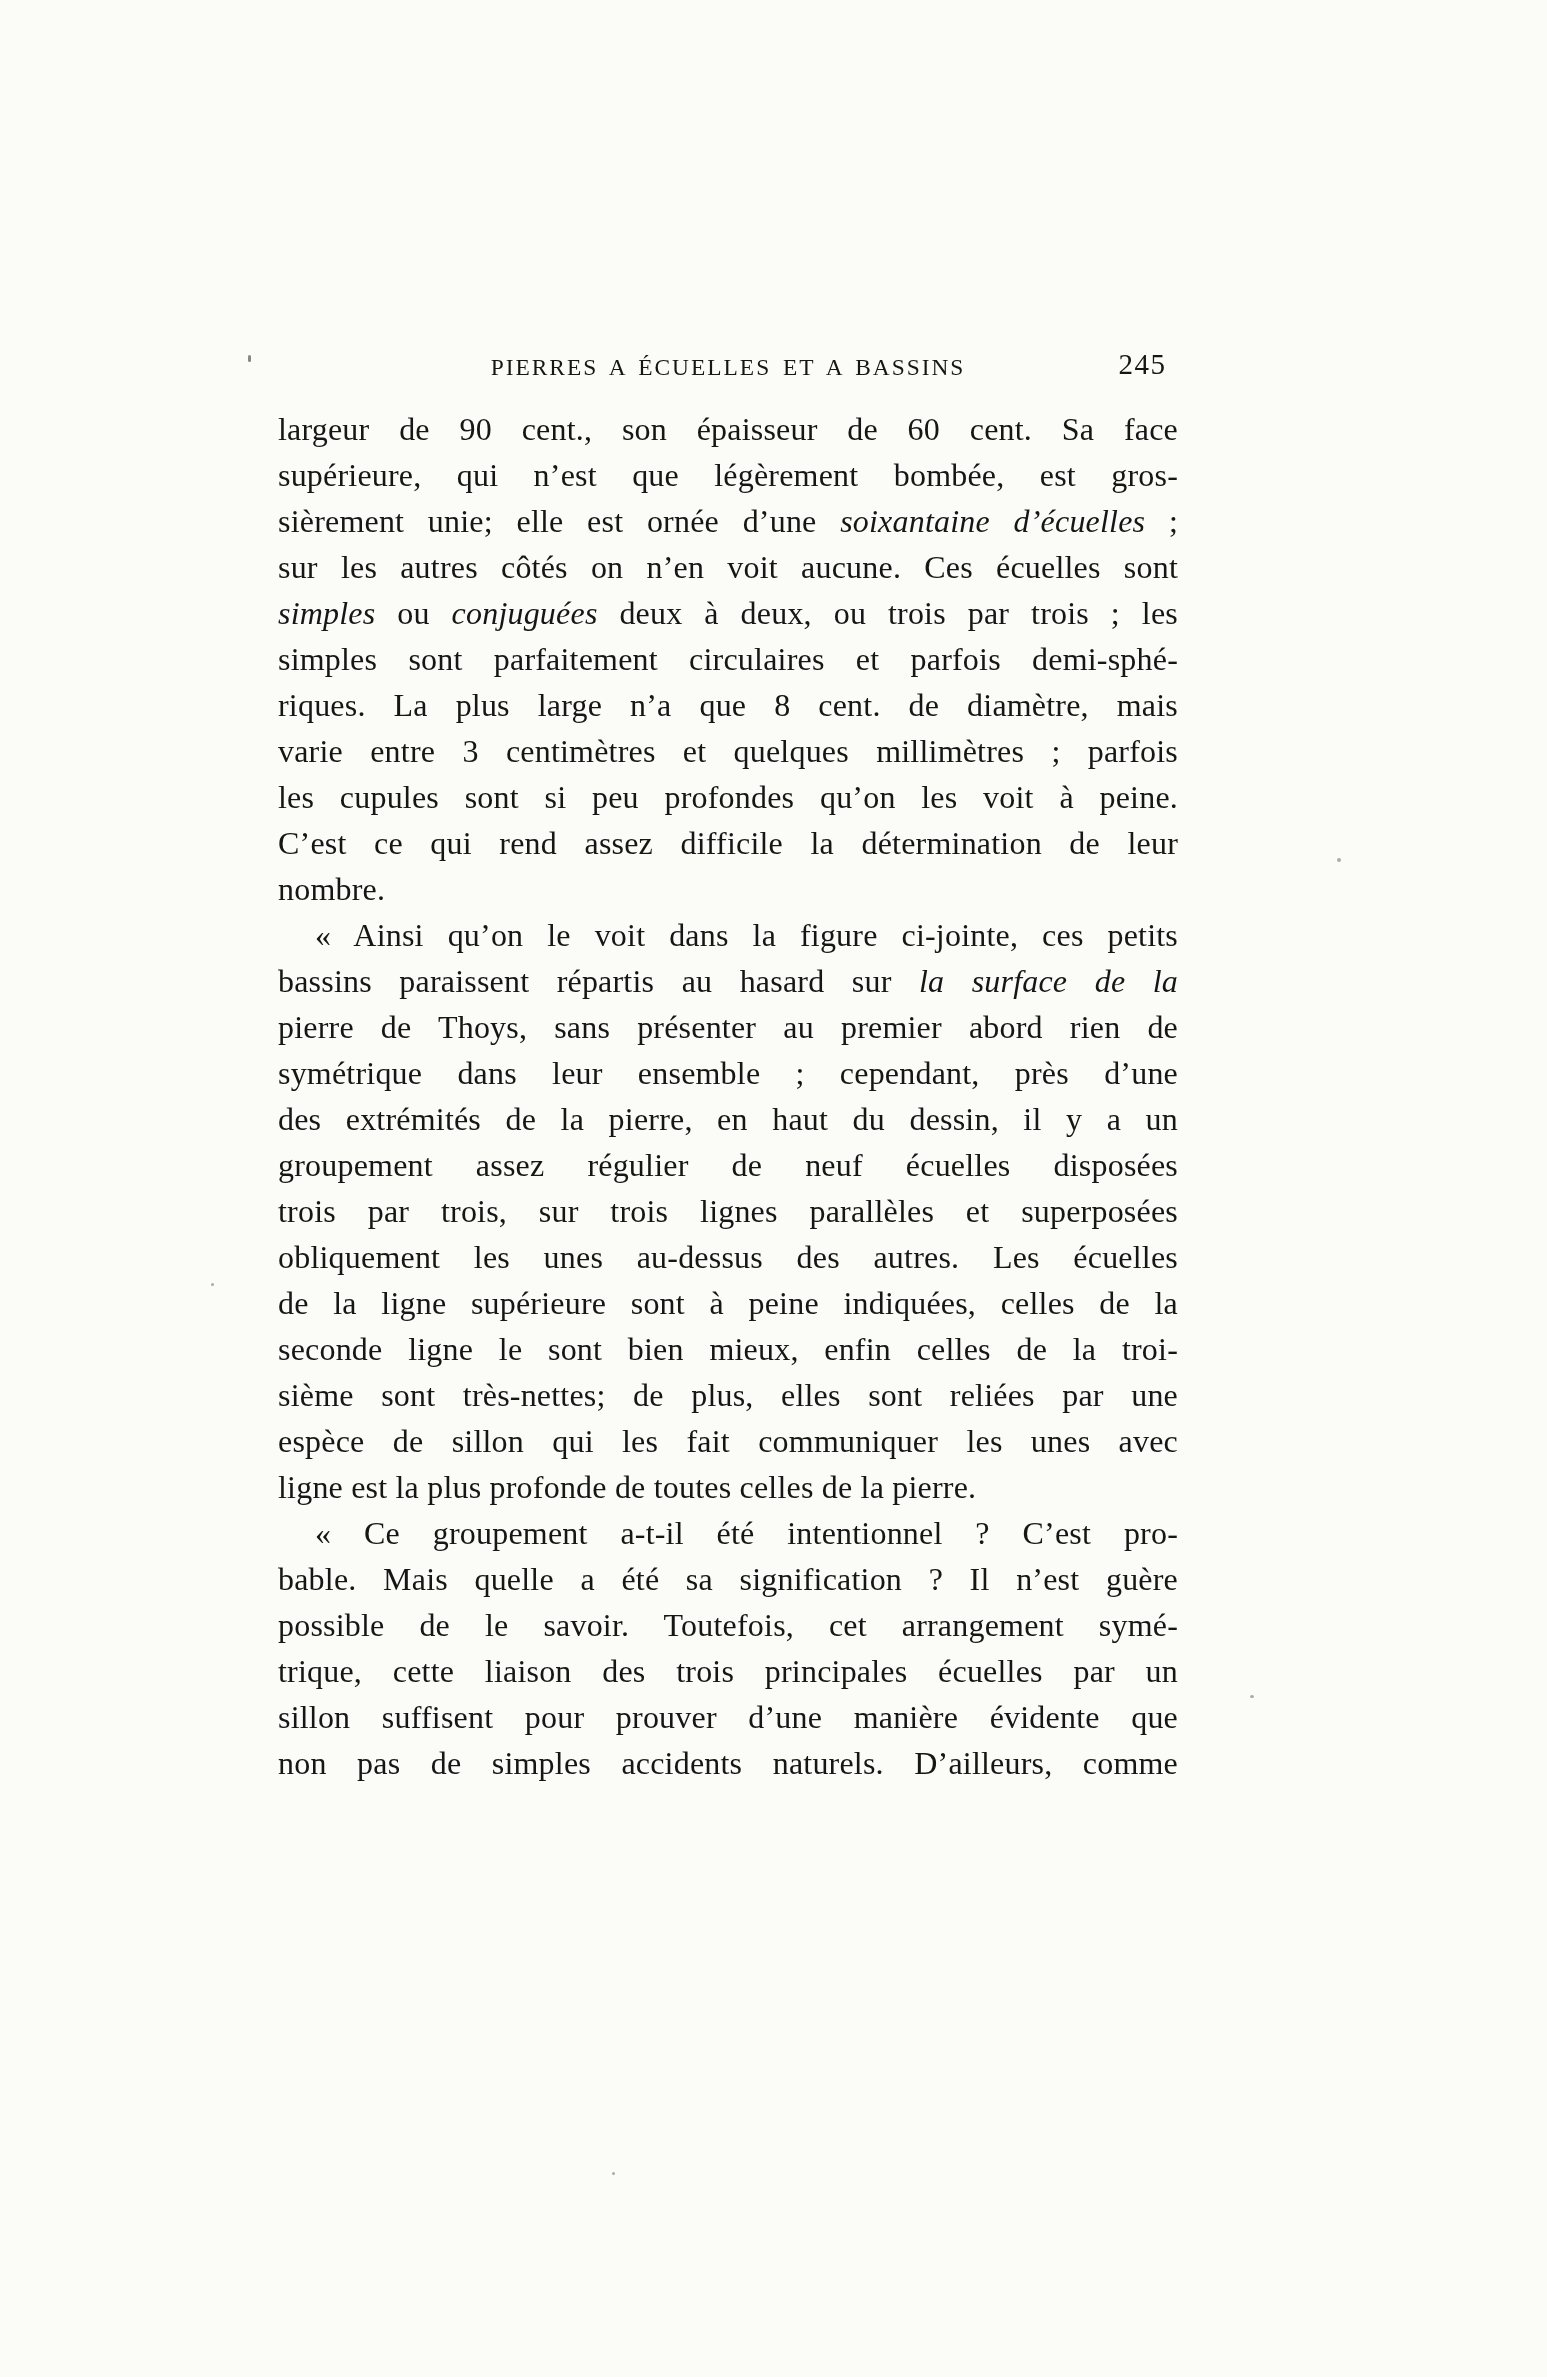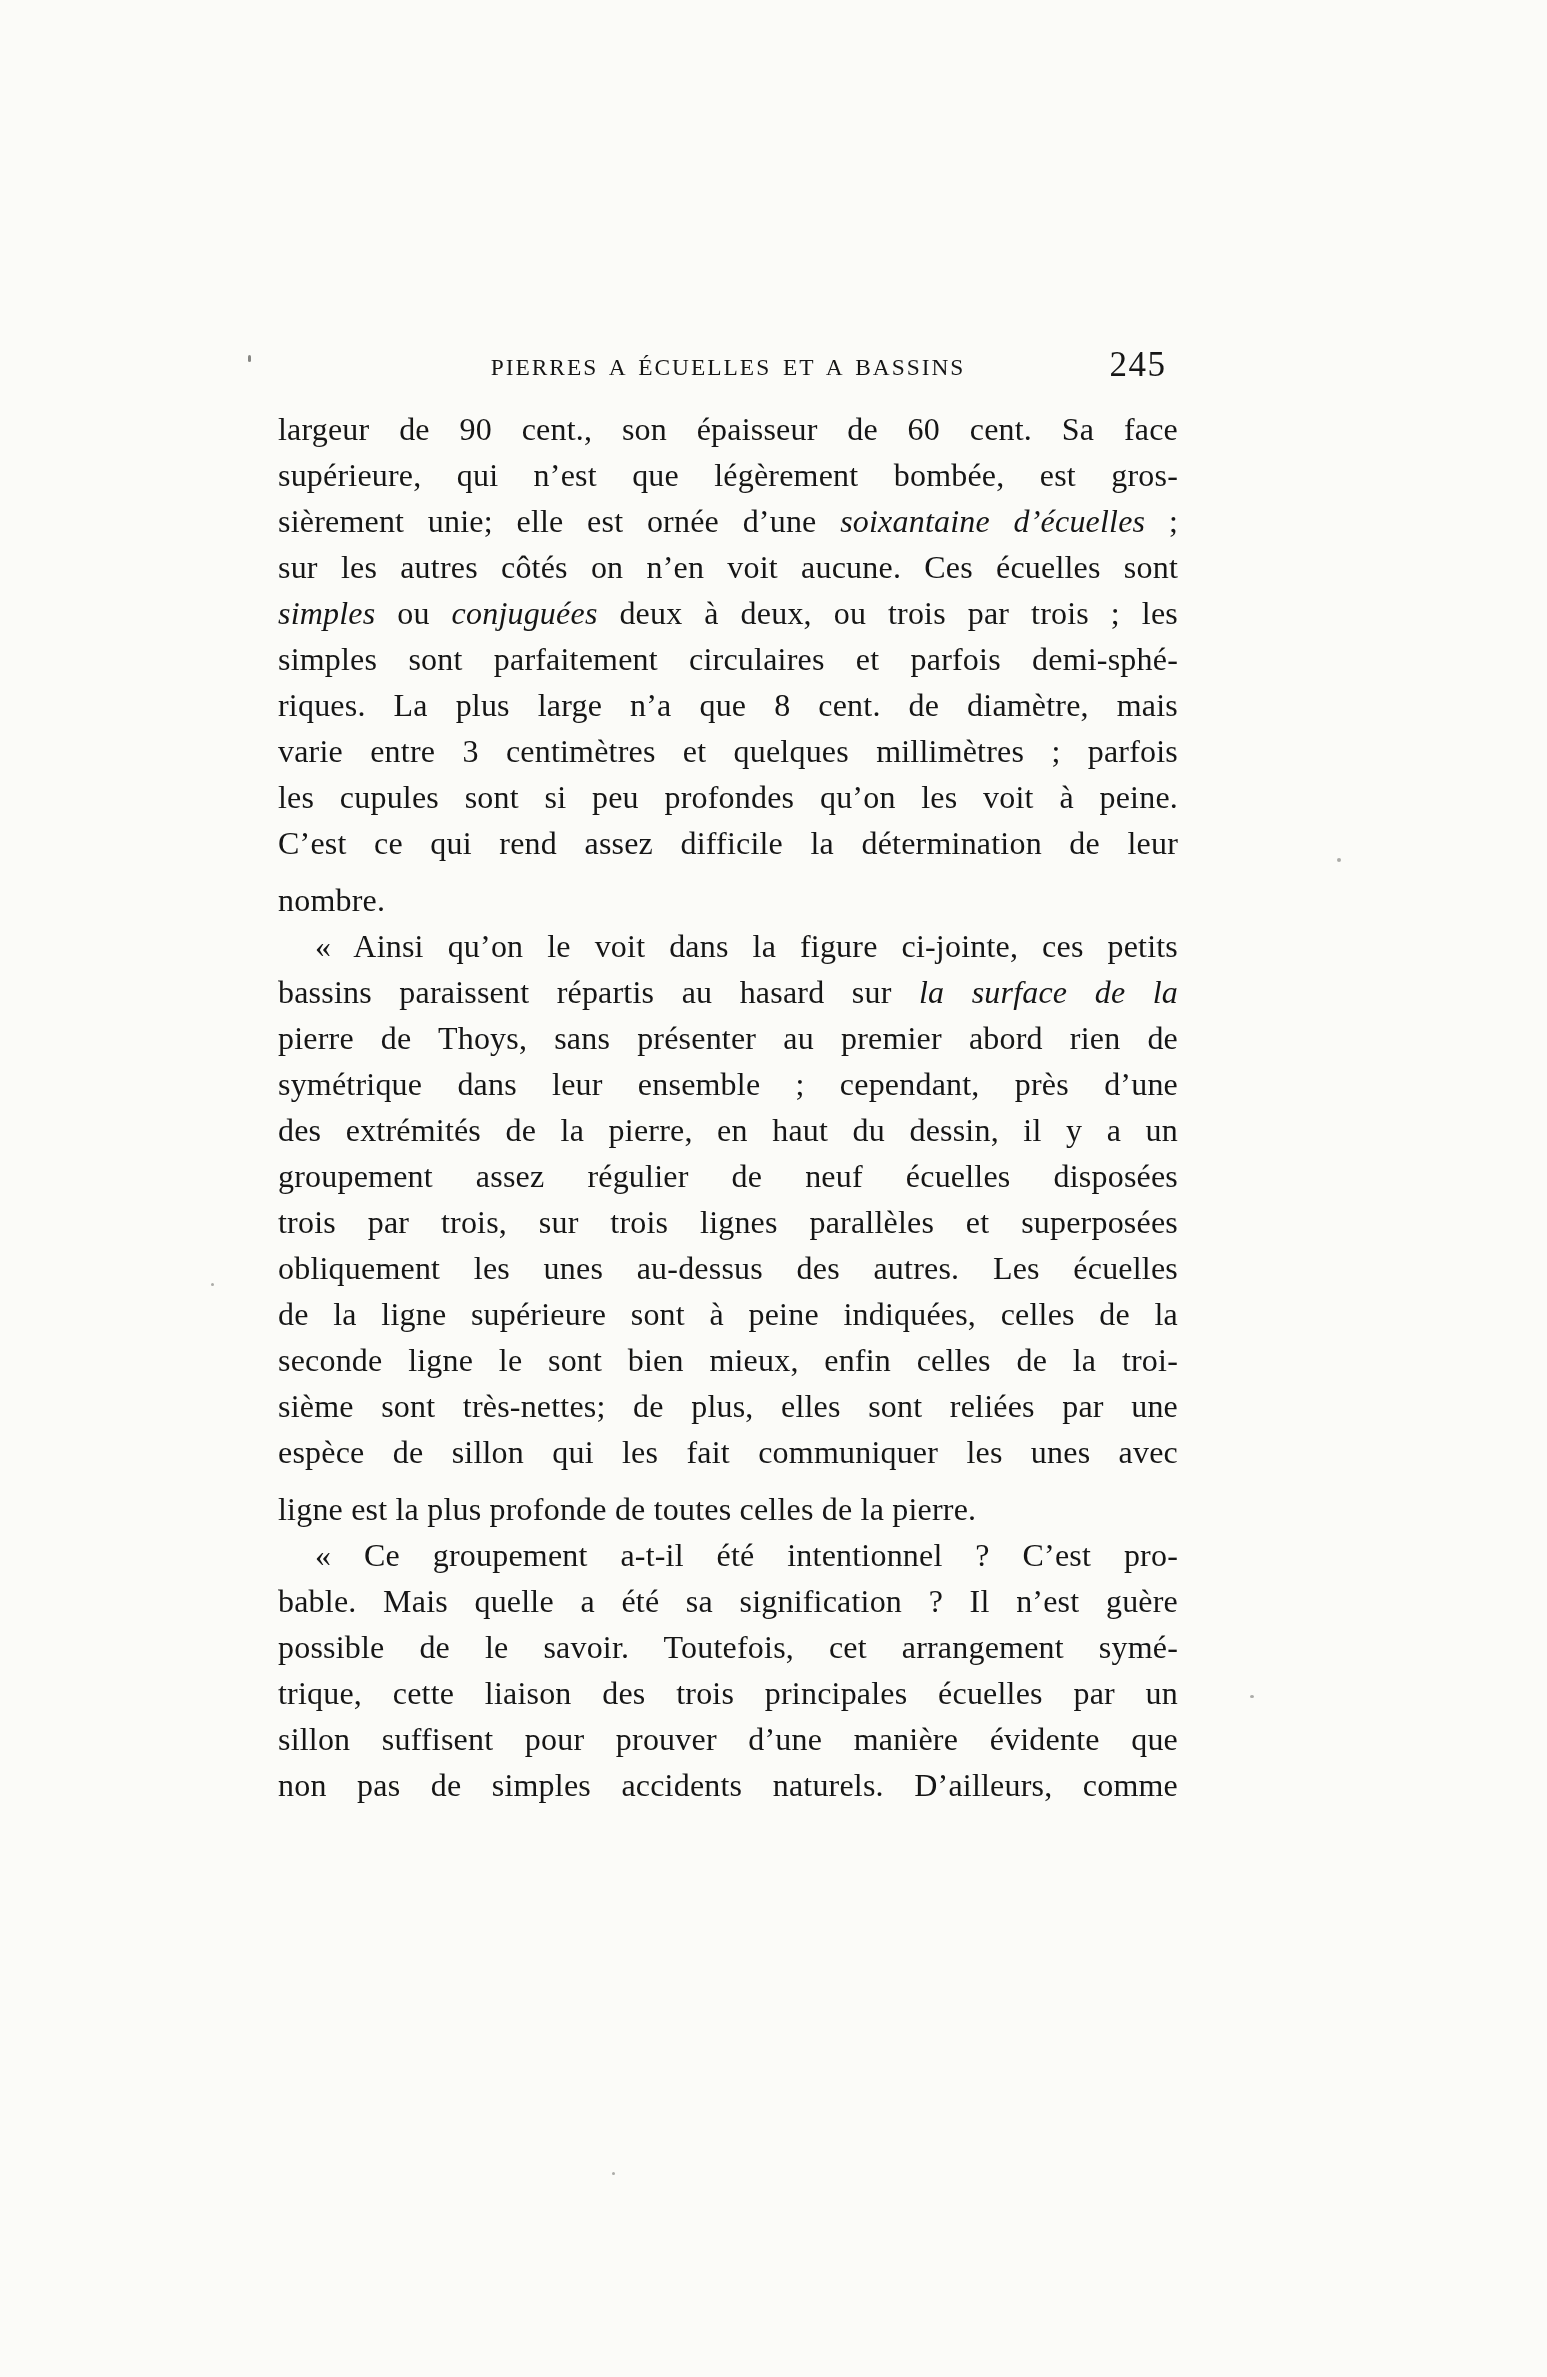--- a/index.html
+++ b/index.html
@@ -34,39 +34,38 @@
     right: 0;
     text-align: center;
     letter-spacing: 2px;
     word-spacing: 4px;
     white-space: nowrap;
   }
   .head-page {
     position: absolute;
     right: 11.3px;
     top: -3.2px;
-    font-size: 35px;
+    font-size: 29px;
     letter-spacing: 1.6px;
   }
   .page-body {
     margin-top: 21px;
     font-size: 32px;
     line-height: 46px;
     letter-spacing: 0.2px;
   }
   .paragraph { margin: 0; }
   .line {
     text-align: justify;
     text-align-last: justify;
     -moz-text-align-last: justify;
     white-space: normal;
   }
   .line.line-left {
     text-align-last: left;
-    margin-top: 11px;
     -moz-text-align-last: left;
   }
   .line.indent { text-indent: 37px; }
   .italic { font-style: italic; }
   .speck {
     position: absolute;
     background: #6a6a66;
     border-radius: 50%;
     opacity: 0.55;
   }

